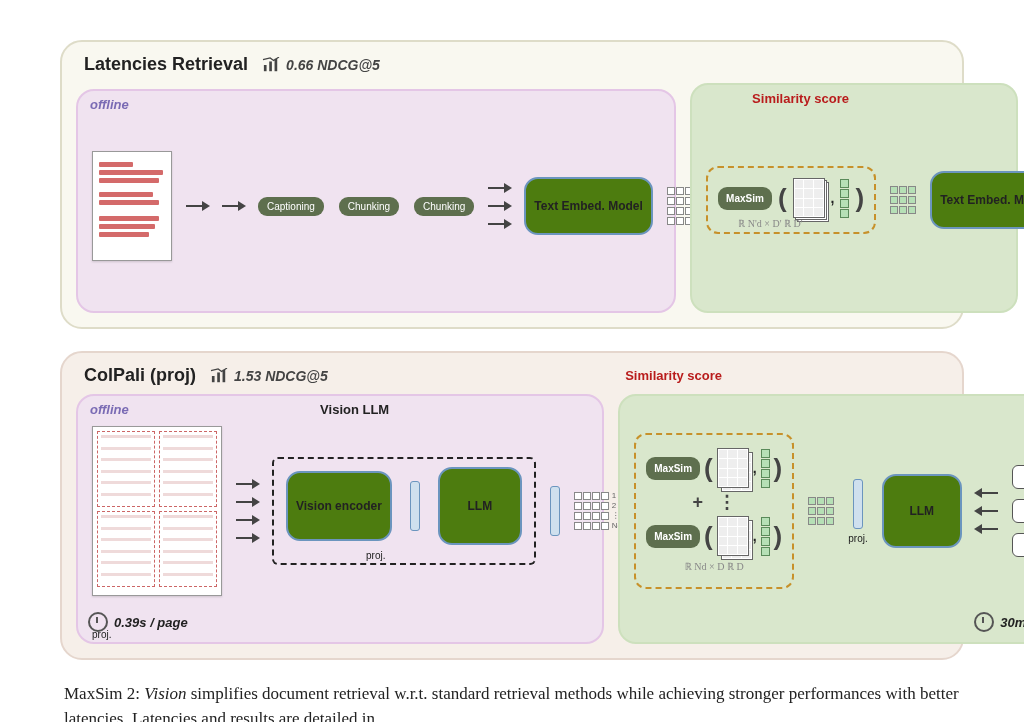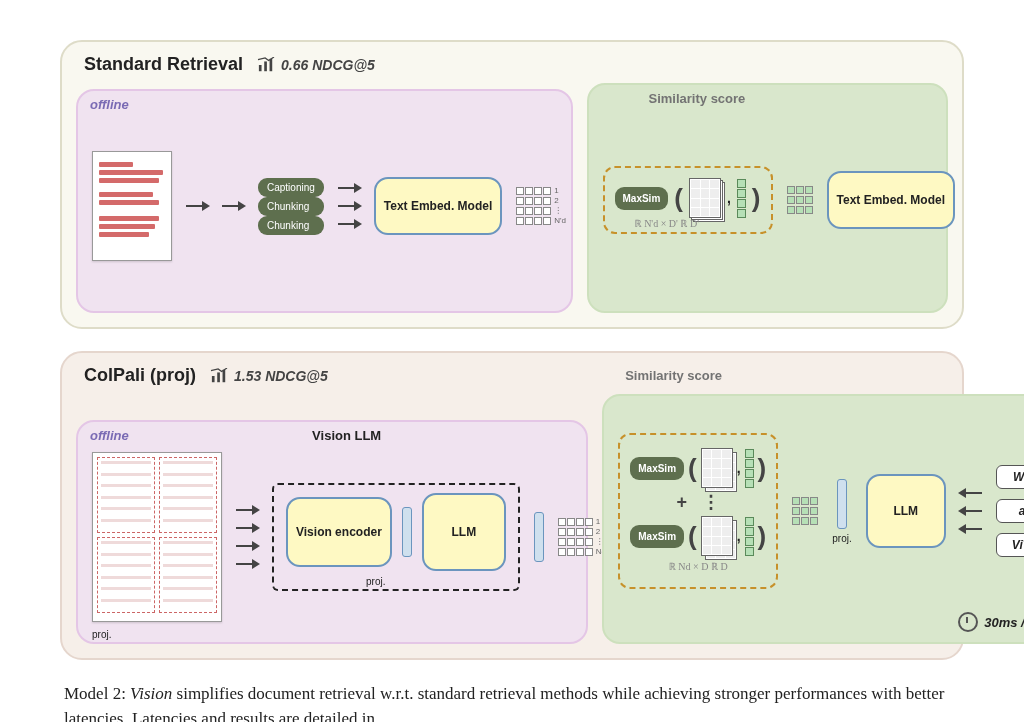--- a/index.html
+++ b/index.html
@@ -80,35 +80,35 @@
   }
   .caption {
     font-weight: 700; font-size: 13px; text-align: center;
     white-space: nowrap;
   }
   .pill {
     background: #5e6f4e; color: #fff; font-size: 10px;
     padding: 4px 9px; border-radius: 9px; white-space: nowrap;
   }
   .modelbox {
-    background: #fef9c3; border: 2px solid #6b95be; border-radius: 14px;
+    background: #4d7c0f; border: 2px solid #6b95be; border-radius: 14px;
     padding: 20px 8px; font-weight: 700; font-size: 12px; text-align: center;
     min-width: 52px; flex-shrink: 0;
   }
   .embedcol { display: flex; flex-direction: column; gap: 2px; }
   .emb {
     display: flex; gap: 1px;
   }
   .emb .cell { width: 6px; height: 6px; background: #fff; border: 1px solid #888; }
   .emb-label { font-size: 8px; color: #666; margin-left: 3px; line-height: 8px; }
   .simbox {
     border: 2px dashed #c7912a; border-radius: 12px;
     padding: 10px 10px 14px 10px; position: relative;
   }
-  .sim-title { color: #737373; font-weight: 700; font-size: 13px; }
+  .sim-title { color: #b91c1c; font-weight: 700; font-size: 13px; }
   .maxsim {
     background: #5e6f4e; color: #fff; font-size: 10px; font-weight: 700;
     padding: 6px 8px; border-radius: 9px; display: inline-block;
   }
   .matstack { position: relative; width: 32px; height: 40px; display: inline-block; vertical-align: middle; }
   .matstack .m {
     position: absolute; width: 28px; height: 36px; background: #fff;
     border: 1px solid #666; display: grid; grid-template-columns: repeat(3, 1fr);
     grid-template-rows: repeat(4, 1fr); gap: 1px; padding: 1px;
   }
@@ -124,24 +124,24 @@
     padding: 4px 10px; font-style: italic; font-weight: 600; font-size: 12px;
     min-width: 42px; text-align: center;
   }
   .qcol { display: flex; flex-direction: column; gap: 10px; }
   .figcap {
     font-family: "Times New Roman", Times, serif;
     font-size: 17px; line-height: 1.45; text-align: left;
     color: #222; margin: 22px 4px 0 4px;
   }
   .col { display: flex; flex-direction: column; align-items: center; gap: 6px; }
-  .pills { display: flex; flex-direction: column; gap: 0; }
+  .pills { display: flex; flex-direction: row; gap: 15px; }
   .dashbox {
     border: 2px dashed #222; border-radius: 6px; padding: 8px 12px 18px 12px;
-    display: flex; align-items: center; gap: 10px; flex-shrink: 0;
+    display: flex; align-items: center; gap: 18px; flex-shrink: 0;
     position: relative;
   }
   .proj { font-size: 10px; position: absolute; bottom: 2px; }
   .grid2 { display: grid; grid-template-columns: repeat(2, 1fr);
     grid-template-rows: repeat(2, 1fr); gap: 4px; }
   .grid2 .tile {
     background: #fff; border: 1px dashed #c66; width: 50px; height: 68px;
     display: grid; grid-template-columns: 1fr; gap: 1px; padding: 3px;
   }
   .grid2 .tile div { background: #efdada; height: 3px; margin-bottom: 2px; }
@@ -152,21 +152,21 @@
   .arrows-multi { display: flex; flex-direction: column; gap: 16px; }
   .rd { font-family: 'Times New Roman', serif; font-size: 10px; color: #888; white-space: nowrap; text-align: center; margin-top: 2px;}
   .flexcol { display:flex; flex-direction: column; align-items:center; }
   .online .bottombar { justify-content: flex-end; }
 </style>
 </head>
 <body>
 
 <div class="outer">
   <div class="titlebar">
-    <span class="panel-title">Standard Retrieval</span>
+    <span class="panel-title">Latencies Retrieval</span>
     <span class="metric">
       <svg class="metric-icon" viewBox="0 0 20 18">
         <rect x="2" y="9" width="3" height="7" fill="#444"></rect>
           <rect x="8" y="5" width="3" height="11" fill="#444"></rect>
         <rect x="14" y="2" width="3" height="14" fill="#444"></rect>
         <path d="M1 3 L9 1 L13 4 L19 0" stroke="#444" stroke-width="1.4" fill="none"></path>
       </svg>
       <span>0.66 NDCG@5</span>
     </span>
   </div>
@@ -434,20 +434,24 @@
               <div class="emb">
                 <div class="cell"></div>
                 <div class="cell"></div>
                 <div class="cell"></div>
                 <div class="cell"></div>
               </div>
               <span class="emb-label">Nd</span>
             </div>
         </div>
       </div>
+      <div class="bottombar">
+        <span class="clock-icon"></span>
+        <span class="lat">0.39s / page</span>
+      </div>
     </div>
 
     <div class="phase online">
 
       <div class="flow">
         <div class="simbox" style="flex:1">
           <div class="msrow">
             <span class="maxsim">MaxSim</span>
             <span class="paren">(</span>
             <span class="matstack">
@@ -569,14 +573,14 @@
       </div>
       <div class="bottombar">
         <span class="clock-icon"></span>
         <span class="lat">30ms / query</span>
       </div>
     </div>
   </div>
 </div>
 
 <p class="figcap">
-  <span>Model 2: </span><em>Vision</em><span> simplifies document retrieval w.r.t. standard retrieval methods while achieving stronger performances with better latencies. Latencies and results are detailed in </span>
+  <span>MaxSim 2: </span><em>Vision</em><span> simplifies document retrieval w.r.t. standard retrieval methods while achieving stronger performances with better latencies. Latencies and results are detailed in </span>
 </p>
 
 </body></html>

